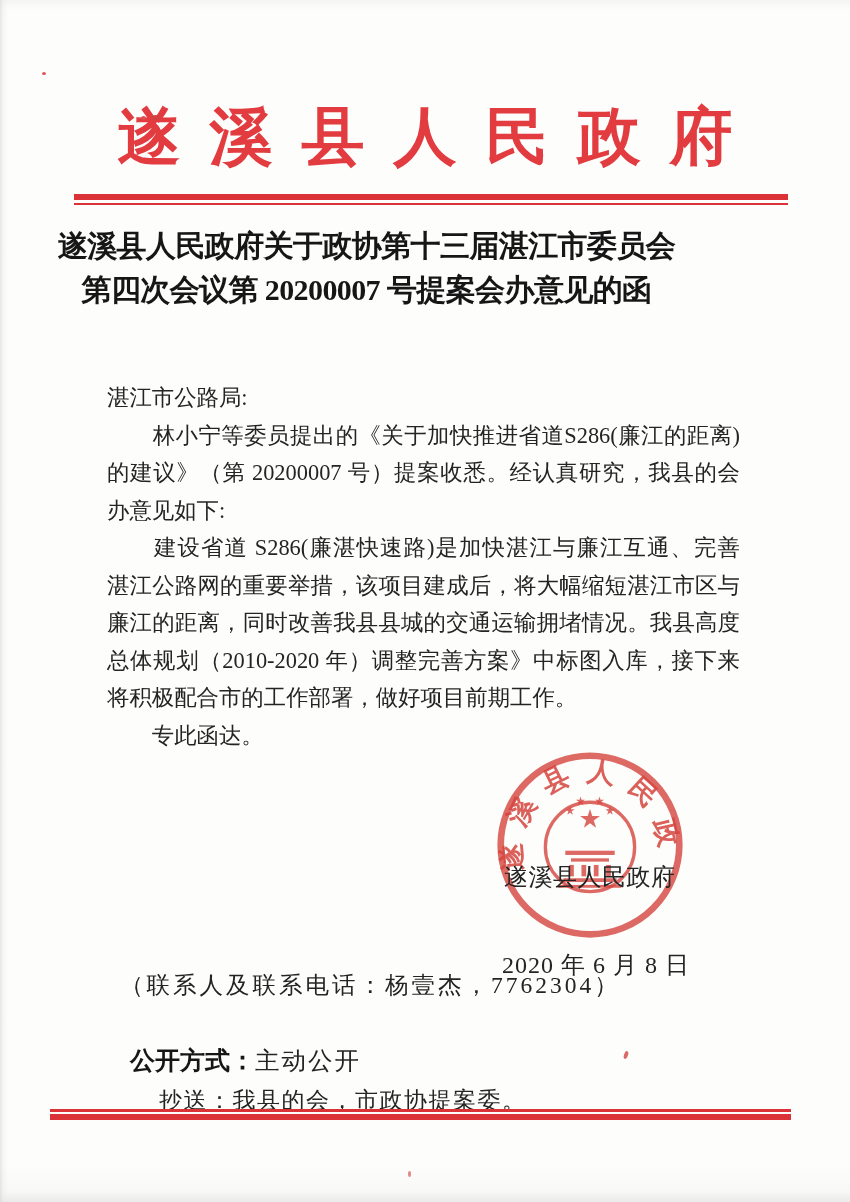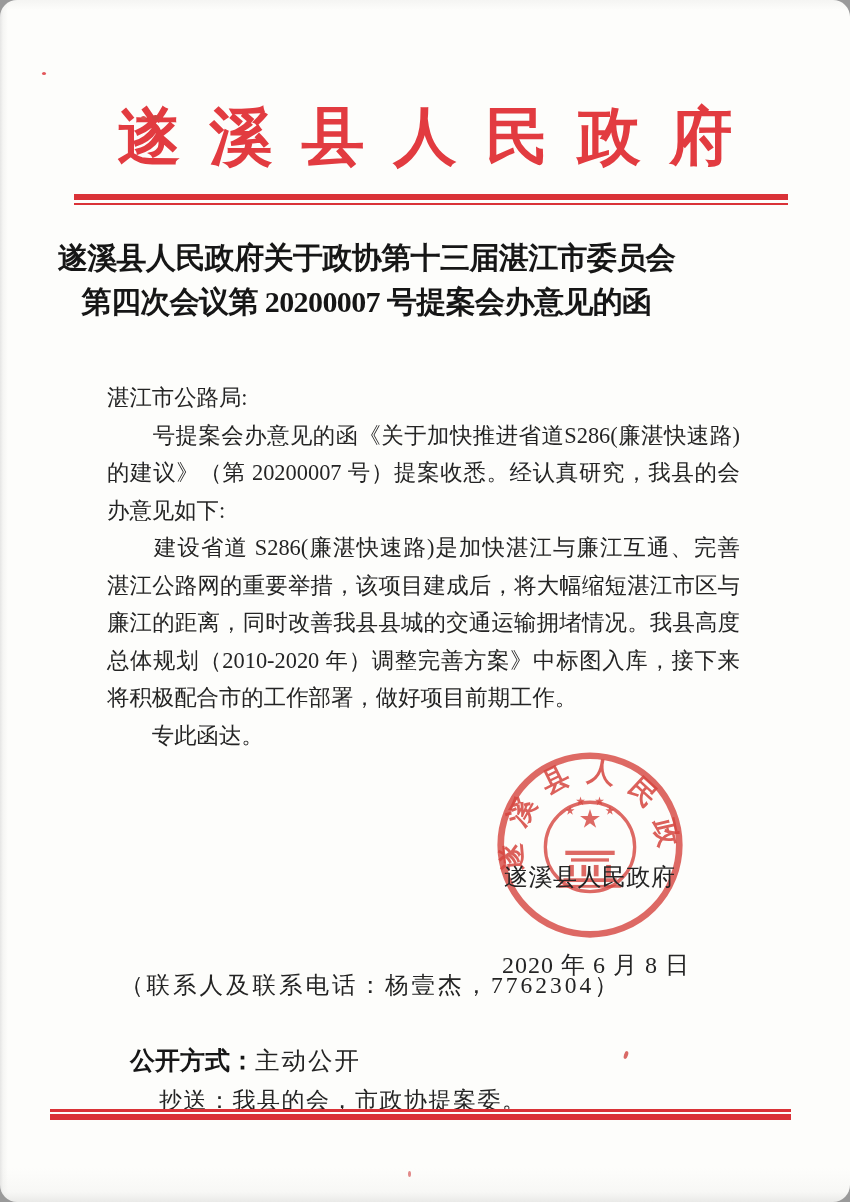--- a/index.html
+++ b/index.html
@@ -6,38 +6,37 @@
   .page{
     position:relative;width:850px;height:1202px;margin:0 auto;
     background:
       linear-gradient(90deg, rgba(210,210,210,.55) 0px, rgba(230,230,228,.35) 3px, rgba(250,250,248,0) 8px),
       linear-gradient(0deg, rgba(205,205,203,.40) 0px, rgba(228,228,226,.22) 10px, rgba(250,250,248,0) 34px),
       linear-gradient(180deg, rgba(220,220,218,.25) 0px, rgba(250,250,248,0) 10px),
       #fdfdfb;
     overflow:hidden;
     font-family:"Liberation Serif","DejaVu Serif",serif;
     color:#1f1f1f;
-    border-radius:17px;
   }
   
   .letterhead{
     position:absolute;top:94px;left:0;width:850px;text-align:center;
     font-size:63px;font-weight:bold;letter-spacing:29px;text-indent:29px;
     color:#e23b40;white-space:nowrap;
   }
   .rule{position:absolute;left:0;width:100%;}
   .rule-top{top:194px;left:74px;width:714px;}
   .rule-top .thick{height:6px;background:#da3237;}
   .rule-top .thin{height:2px;background:#da3237;margin-top:3px;}
   .rule-bottom{top:1109px;left:50px;width:741px;position:absolute;}
   .rule-bottom .thin{height:2.5px;background:#da3237;}
   .rule-bottom .thick{height:6px;background:#da3237;margin-top:2px;}
   
   .doc-title{
-    position:absolute;top:236px;left:0;width:733px;text-align:center;
+    position:absolute;top:224px;left:0;width:733px;text-align:center;
     font-size:30px;font-weight:bold;line-height:43.5px;letter-spacing:-0.6px;
     color:#161616;
   }
   
   .body-block{
     position:absolute;top:379px;left:107px;width:633px;
     font-size:22.4px;line-height:37.55px;color:#242424;
   }
   .bline{text-align:justify;text-align-last:left;white-space:nowrap;}
   .bline.jl{text-align-last:justify;white-space:normal;}
@@ -73,21 +72,21 @@
     <div class="thin"></div>
   </div>
 
   <div class="doc-title">
     <div>遂溪县人民政府关于政协第十三届湛江市委员会</div>
     <div>第四次会议第 20200007 号提案会办意见的函</div>
   </div>
 
   <div class="body-block">
       <div class="bline">湛江市公路局:</div>
-      <div class="bline jl">　　号提案会办意见的函《关于加快推进省道S286(廉湛快速路)</div>
+      <div class="bline jl">　　林小宁等委员提出的《关于加快推进省道S286(廉江的距离)</div>
       <div class="bline jl">的建议》（第 20200007 号）提案收悉。经认真研究，我县的会</div>
       <div class="bline">办意见如下:</div>
       <div class="bline jl">　　建设省道 S286(廉湛快速路)是加快湛江与廉江互通、完善</div>
       <div class="bline jl">湛江公路网的重要举措，该项目建成后，将大幅缩短湛江市区与</div>
       <div class="bline jl">廉江的距离，同时改善我县县城的交通运输拥堵情况。我县高度</div>
       <div class="bline jl">总体规划（2010-2020 年）调整完善方案》中标图入库，接下来</div>
       <div class="bline">将积极配合市的工作部署，做好项目前期工作。</div>
       <div class="bline">　　专此函达。</div>
     </div>
 

